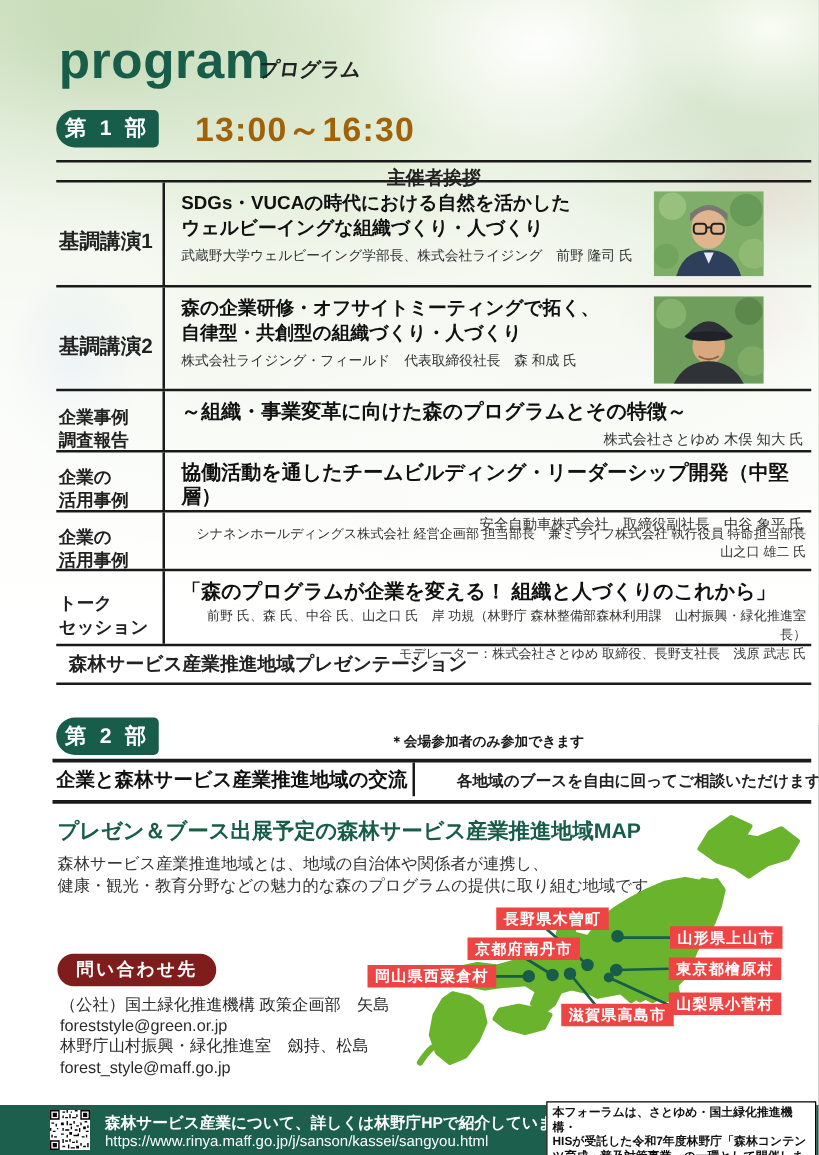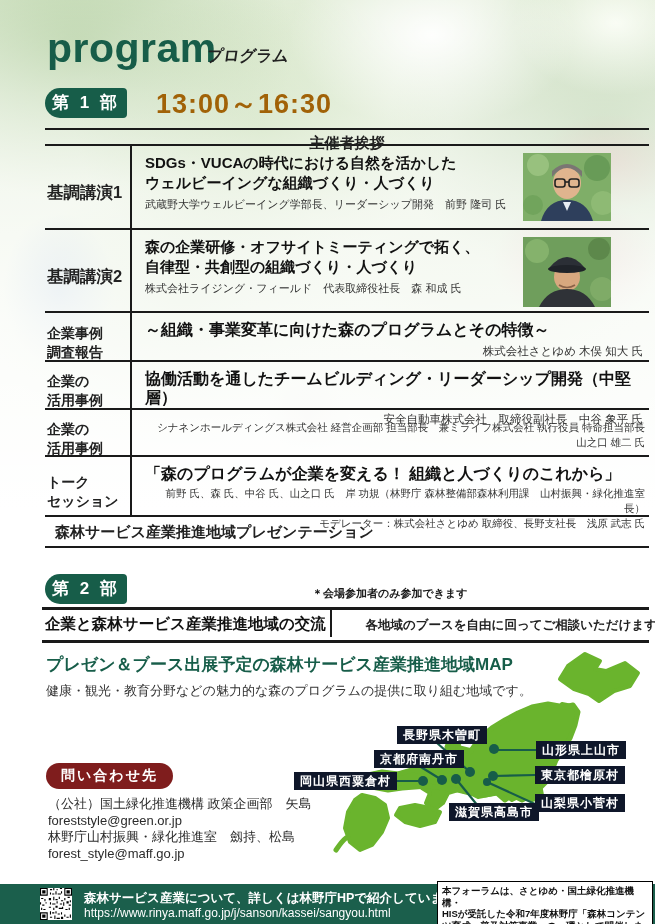--- a/index.html
+++ b/index.html
@@ -58,21 +58,21 @@
   .note2{position:absolute;left:312px;top:586px;font-weight:bold;font-size:11px;color:#1a1a1a;}
   .hr-thick{position:absolute;left:42px;width:607px;height:0;border-top:3px solid #1a1a1a;}
   .ex-row{position:absolute;left:45px;top:612px;width:604px;height:23px;}
   .ex-title{position:absolute;left:0;top:2px;font-weight:bold;font-size:15.5px;color:#111;}
   .ex-div{position:absolute;left:285px;top:-2px;width:0;height:27px;border-left:2px solid #1a1a1a;}
   .ex-note{position:absolute;left:300px;top:5px;width:345px;text-align:center;font-size:12.5px;font-weight:bold;color:#222;}
   
   .map-head{position:absolute;left:46px;top:653px;font-weight:bold;font-size:17px;color:#175d49;}
   .map-desc{position:absolute;left:46px;top:682px;font-size:13px;line-height:18px;color:#333;}
   .japan{position:absolute;left:330px;top:645px;}
-  .maplabel{position:absolute;background:#0f172a;color:#fff;font-weight:bold;font-size:12px;
+  .maplabel{position:absolute;background:#ef4444;color:#fff;font-weight:bold;font-size:12px;
     letter-spacing:1px;padding:2px 6px;line-height:14px;white-space:nowrap;}
   
   .contact-badge{position:absolute;left:46px;top:763px;background:#7f1d1d;color:#fff;
     font-weight:bold;font-size:14px;letter-spacing:2px;padding:4px 15px;border-radius:13px;}
   .contact-lines{position:absolute;left:48px;top:796px;font-size:13px;line-height:16.5px;color:#2b2b2b;}
   .contact-lines a{color:#2b2b2b;text-decoration:none;}
   
   .footer-bar{position:absolute;left:0;top:884px;width:655px;height:40px;background:#1b5f4c;}
   .qr{position:absolute;left:40px;top:4px;width:32px;height:32px;background:#fff;}
   .f-line1{position:absolute;left:84px;top:6px;color:#fff;font-weight:bold;font-size:12.5px;}
@@ -97,21 +97,21 @@
 
     <div class="prow prow-single greet">主催者挨拶</div>
 
     <div class="prow" style="height:84px;">
       <div class="lab">
         <span class="big">基調講演1</span>
       </div>
       <div class="cnt">
         <div class="ttl">SDGs・VUCAの時代における自然を活かした</div>
         <div class="ttl">ウェルビーイングな組織づくり・人づくり</div>
-        <div class="spk">武蔵野大学ウェルビーイング学部長、リーダーシップ開発　前野 隆司 氏</div>
+        <div class="spk">武蔵野大学ウェルビーイング学部長、株式会社ライジング　前野 隆司 氏</div>
         <svg class="photo" style="top:7px;height:68px;" viewBox="0 0 88 68">
           <rect width="88" height="68" fill="#7fae68"></rect>
           <circle cx="15" cy="12" r="11" fill="#a3c987" opacity=".7"></circle>
           <circle cx="74" cy="15" r="13" fill="#5e9350" opacity=".7"></circle>
           <circle cx="80" cy="50" r="12" fill="#94bf79" opacity=".7"></circle>
           <circle cx="10" cy="52" r="10" fill="#6ba057" opacity=".7"></circle>
           <ellipse cx="44" cy="30" rx="14" ry="16" fill="#e0b48e"></ellipse>
           <path d="M29 24 Q44 6 59 24 L59 18 Q44 4 29 18 Z" fill="#7a7673"></path>
           <rect x="32" y="26" width="10" height="8" rx="2.5" fill="none" stroke="#222" stroke-width="1.6"></rect>
           <rect x="46" y="26" width="10" height="8" rx="2.5" fill="none" stroke="#222" stroke-width="1.6"></rect>
@@ -197,20 +197,21 @@
   <div class="hr-thick" style="top:607px;"></div>
   <div class="ex-row">
     <div class="ex-title">企業と森林サービス産業推進地域の交流</div>
     <div class="ex-div"></div>
     <div class="ex-note">各地域のブースを自由に回ってご相談いただけます！</div>
   </div>
   <div class="hr-thick" style="top:640px;"></div>
 
   <div class="map-head">プレゼン＆ブース出展予定の森林サービス産業推進地域MAP</div>
   <div class="map-desc">
+    <div>森林サービス産業推進地域とは、地域の自治体や関係者が連携し、</div>
     <div>健康・観光・教育分野などの魅力的な森のプログラムの提供に取り組む地域です。</div>
   </div>
 
   <svg class="japan" width="325" height="230" viewBox="0 0 325 230">
 
     <path fill="#6ab42d" stroke="#6ab42d" stroke-width="4" stroke-linejoin="round" d="M255 9 L270 16 L265 24 L276 26 L295 18 L308 28 L300 41 L284 46 L269 56 L259 49 L244 44 L230 34 L238 21 Z"></path>
 
     <path fill="#6ab42d" stroke="#6ab42d" stroke-width="4" stroke-linejoin="round" d="M242 61 L232 59 L225 68 L218 77 L210 85 L202 92 L190 97 L175 105 L162 97 L150 102 L140 105 L128 102
          L122 110 L120 117 L118 112 L107 125 L95 127 L82 125 L72 141 L58 143 L42 141 L32 138 L38 130 L52 127
          L68 129 L82 125 L95 122 L107 120 L112 122 L120 117 L127 113 L135 118 L148 115 L155 110 L162 112

